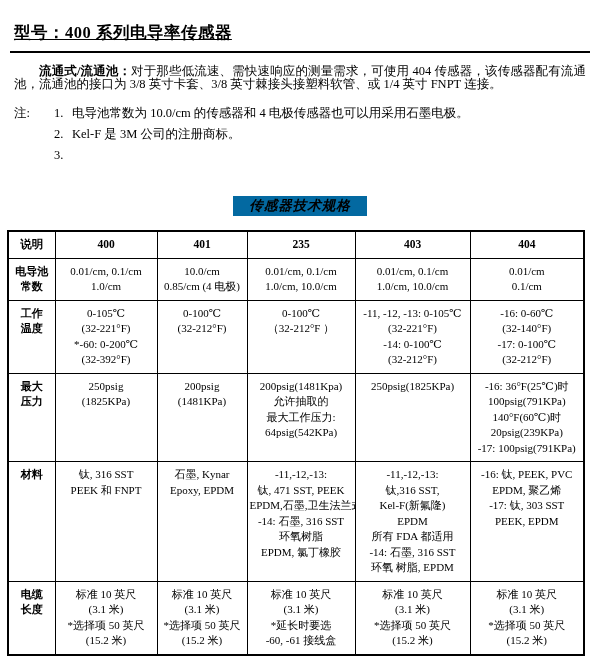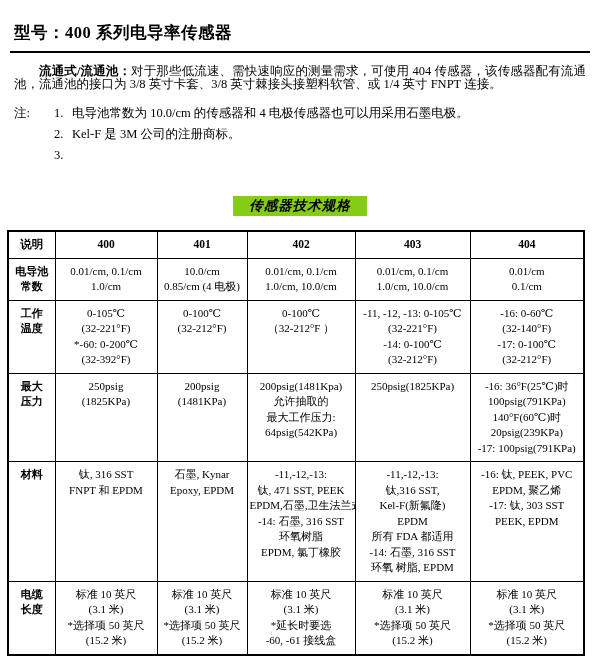--- a/index.html
+++ b/index.html
@@ -8,20 +8,21 @@
     font-family:"Liberation Serif","DejaVu Serif",serif;
     color:#000;
     -webkit-font-smoothing:antialiased;
     overflow:hidden;
   }
   .page{width:600px;height:664px;position:relative;}
   
   .doc-header{
     display:flex;justify-content:space-between;align-items:center;
     padding:22px 16px 0 14px;
+    text-decoration:underline;
   }
   .doc-title{font-size:16.5px;font-weight:bold;letter-spacing:.5px;}
   .doc-number{font-size:16.5px;font-weight:bold;}
   .header-rule{
     border:none;border-top:2px solid #000;
     margin:7px 10px 0 10px;
   }
   
   .intro{
     margin:12px 14px 0 14px;
@@ -36,21 +37,21 @@
     font-size:12.5px;line-height:21px;
   }
   .notes-label{width:40px;flex:0 0 40px;}
   .note-item{display:flex;}
   .note-num{width:18px;flex:0 0 18px;}
   
   .section-title-wrap{text-align:center;margin-top:30px;}
   .section-title{
     display:inline-block;
     font-size:13.5px;font-weight:bold;font-style:italic;
-    background:#84cc16;
+    background:#0369a1;
     padding:1px 16px;
     letter-spacing:1px;
   }
   
   table.spec{
     border-collapse:collapse;
     table-layout:fixed;
     margin:14px 0 0 7px;
     width:576px;
     border:2px solid #000;
@@ -108,21 +109,21 @@
         <col style="width: 90px;">
         <col style="width: 108px;">
         <col style="width: 115px;">
         <col style="width: 114px;">
       </colgroup>
     <thead>
       <tr>
           <th>说明</th>
           <th>400</th>
           <th>401</th>
-          <th>402</th>
+          <th>235</th>
           <th>403</th>
           <th>404</th>
         </tr>
     </thead>
     <tbody>
         <tr>
           <td class="row-label">
             <div class="cell-line">电导池</div>
             <div class="cell-line">常数</div>
           </td>
@@ -208,21 +209,21 @@
             <div class="cell-line">20psig(239KPa)</div>
             <div class="cell-line">-17: 100psig(791KPa)</div>
           </td>
         </tr>
         <tr>
           <td class="row-label">
             <div class="cell-line">材料</div>
           </td>
           <td>
             <div class="cell-line">钛, 316 SST</div>
-            <div class="cell-line">FNPT 和 EPDM</div>
+            <div class="cell-line">PEEK 和 FNPT</div>
           </td>
           <td>
             <div class="cell-line">石墨, Kynar</div>
             <div class="cell-line">Epoxy, EPDM</div>
           </td>
           <td>
             <div class="cell-line">-11,-12,-13:</div>
             <div class="cell-line">钛, 471 SST, PEEK</div>
             <div class="cell-line">EPDM,石墨,卫生法兰式</div>
             <div class="cell-line">-14: 石墨, 316 SST</div>

